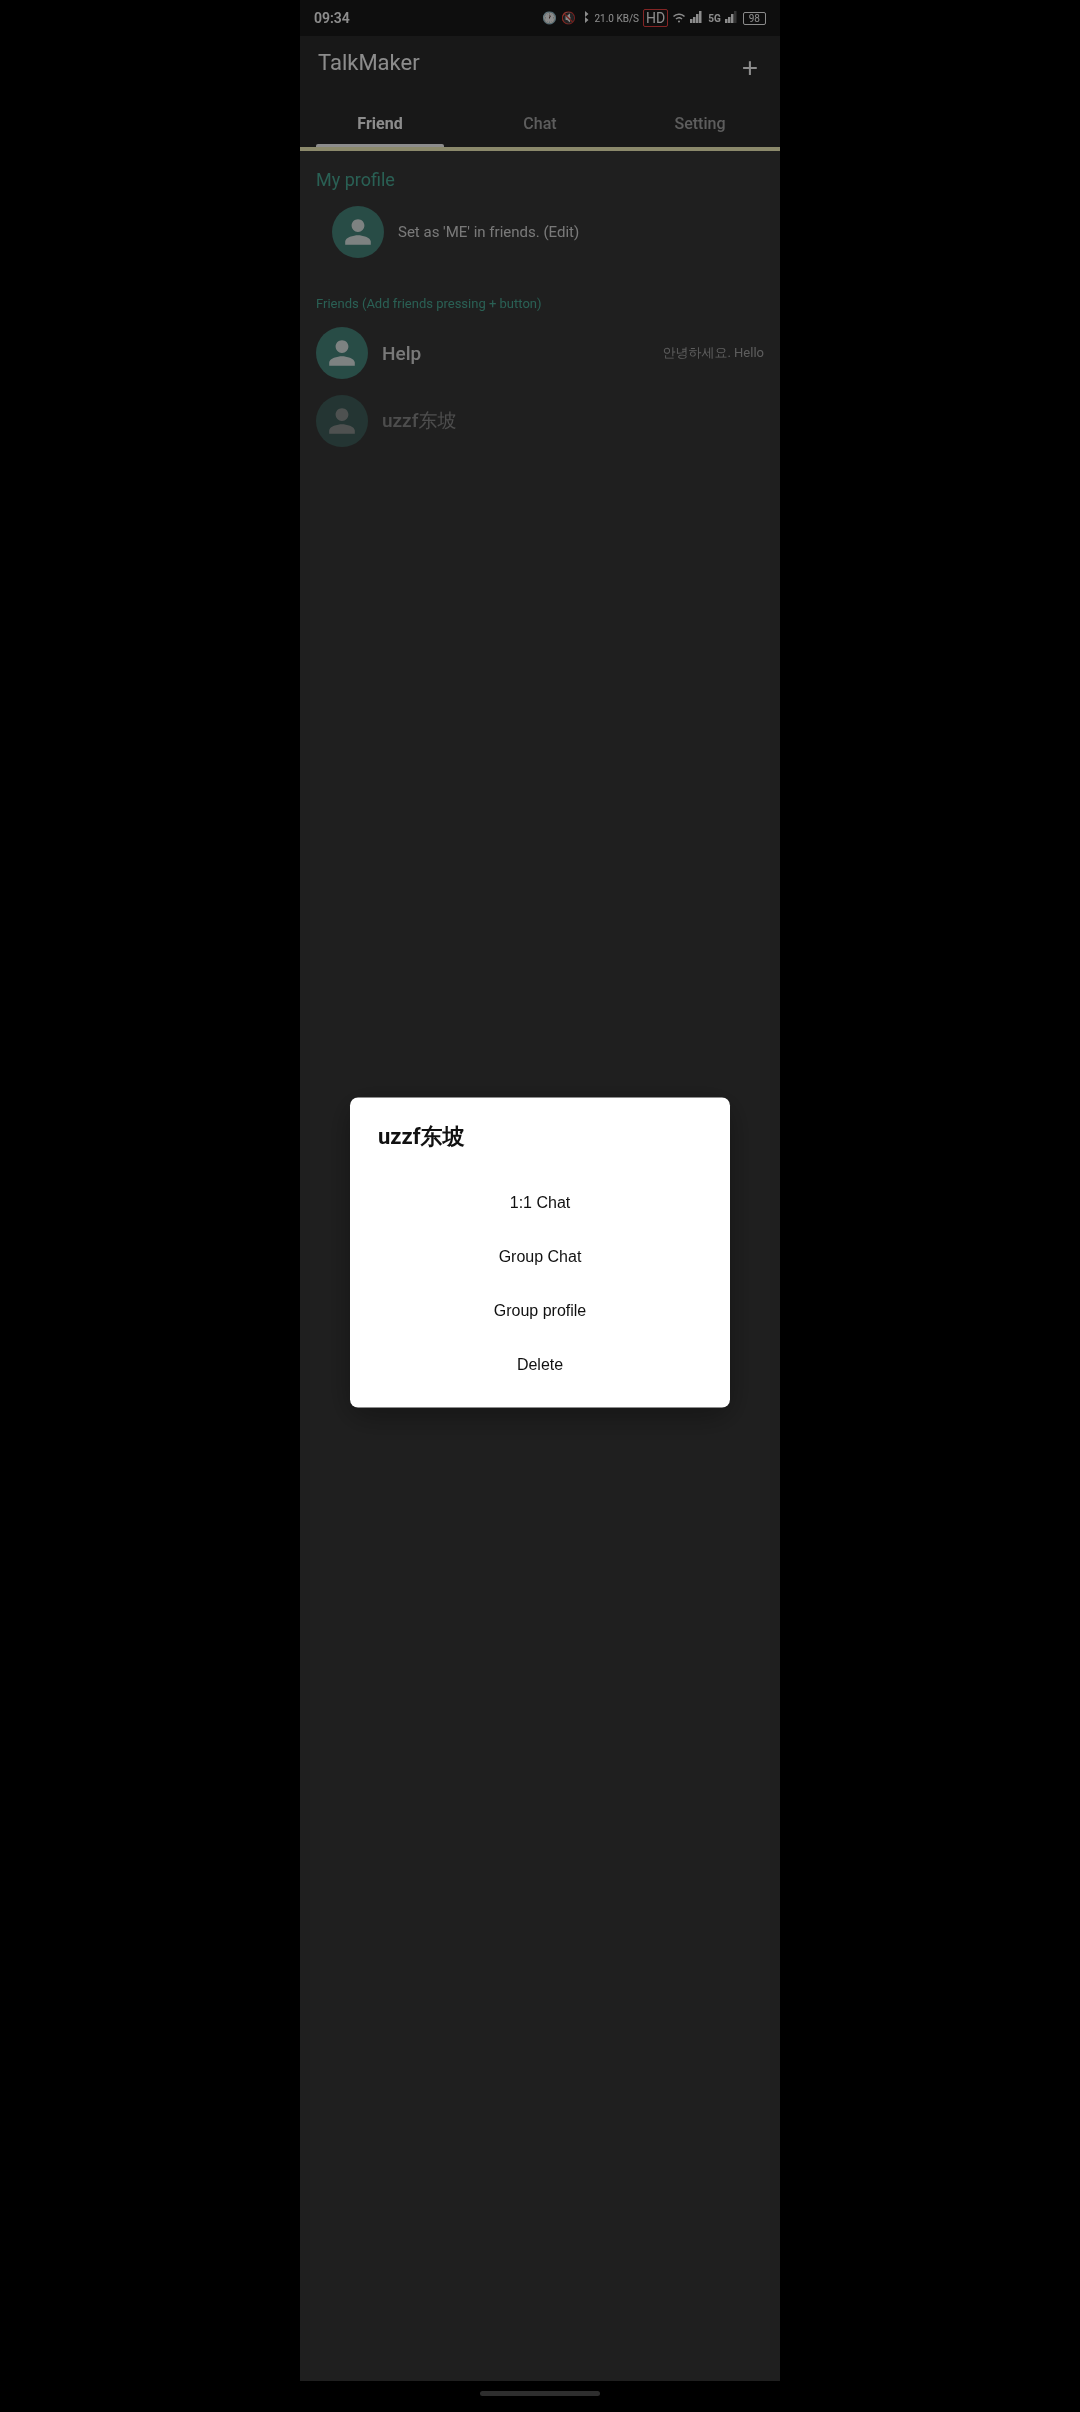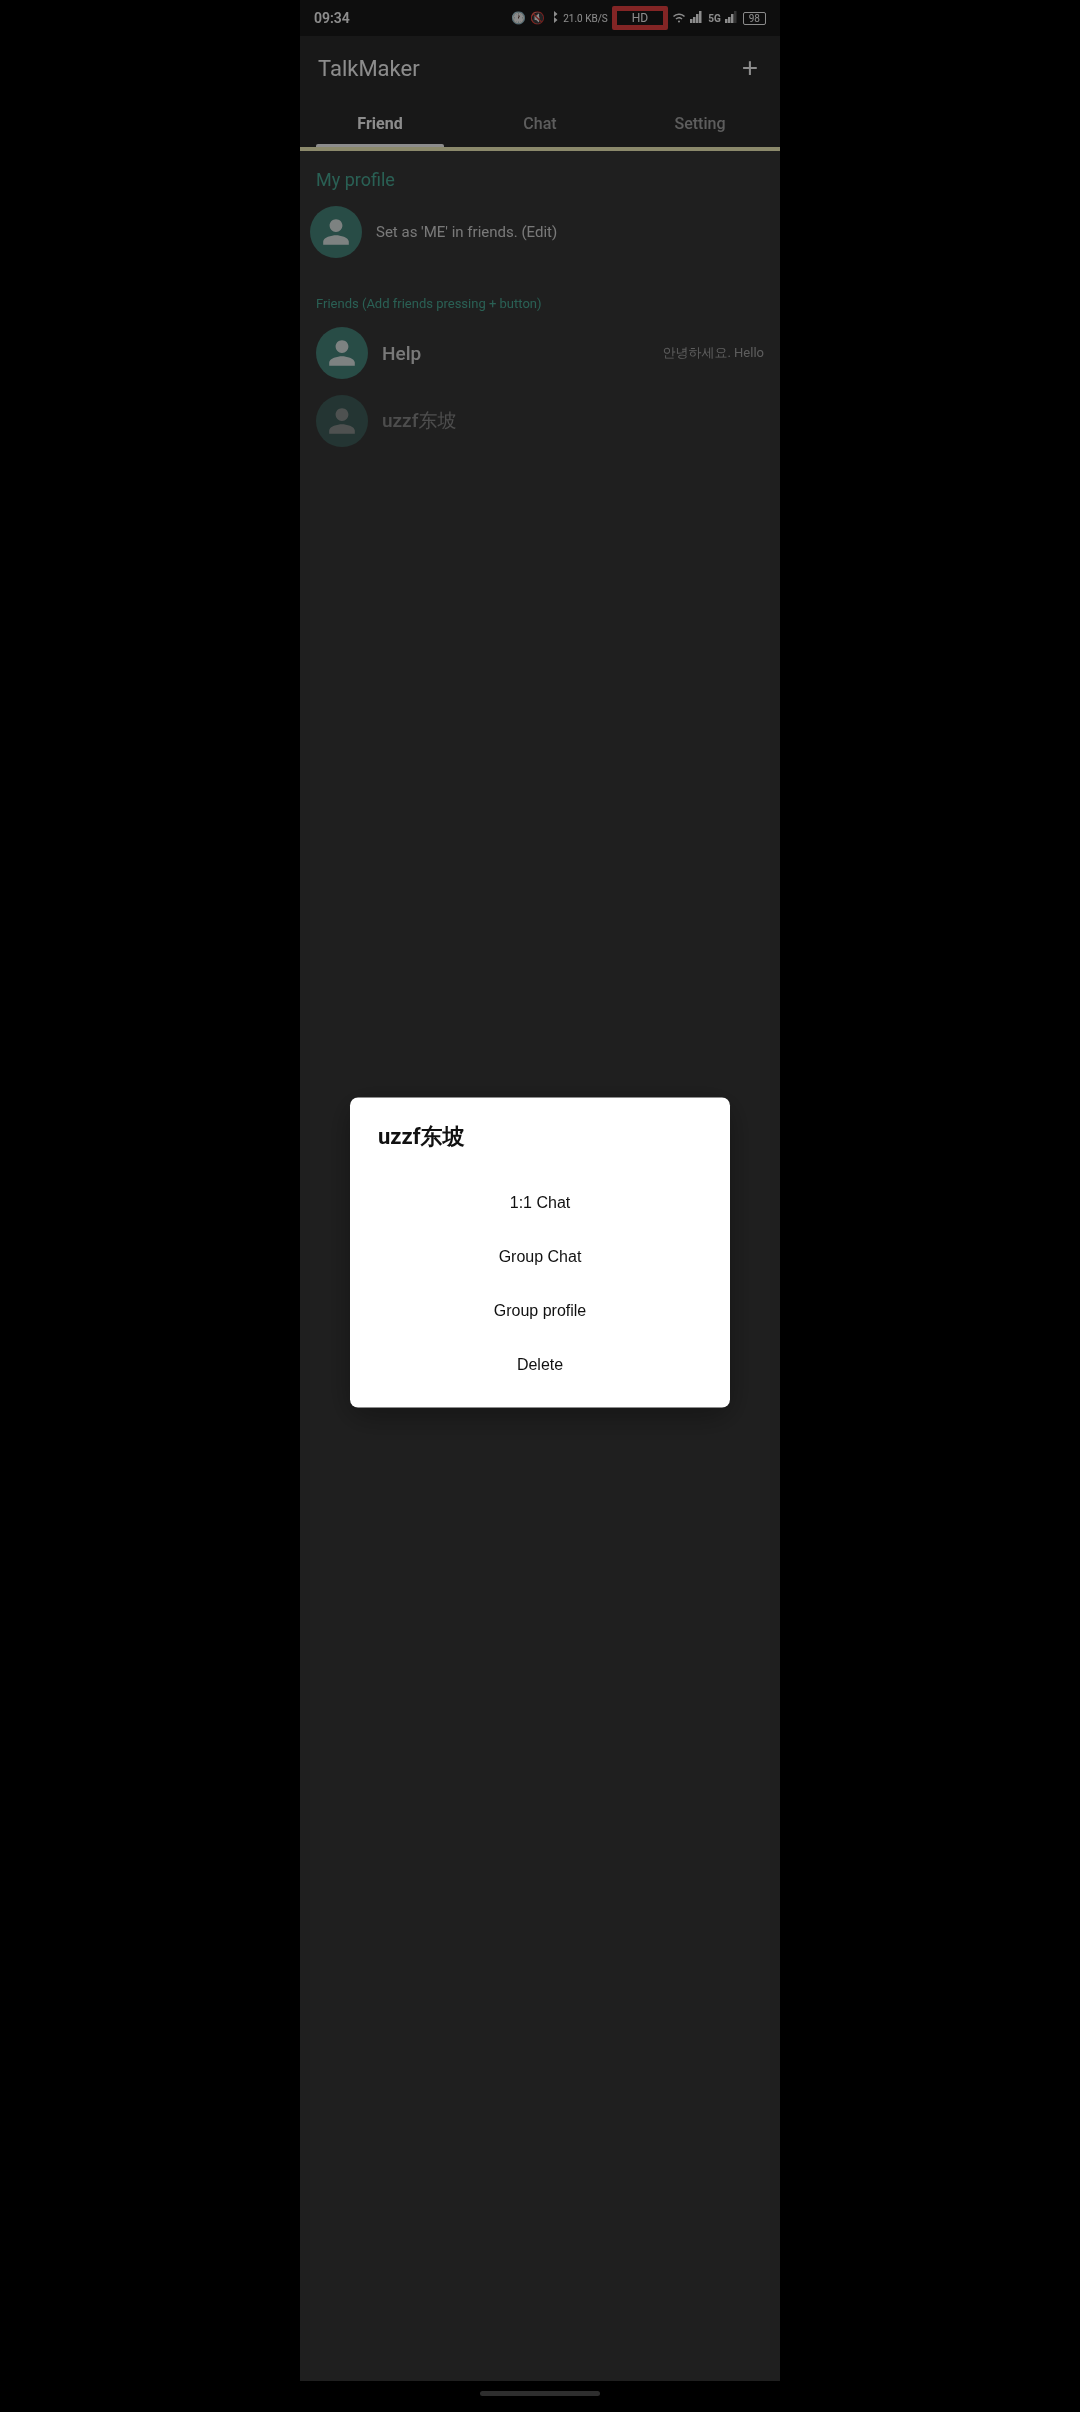--- a/index.html
+++ b/index.html
@@ -46,21 +46,21 @@
     .status-icon {
       font-size: 12px;
     }
 
     
     .app-bar {
       background: #2d2d2d;
       color: #fff;
       display: flex;
       justify-content: space-between;
-      align-items: center;
+      align-items: flex-start;
       padding: 14px 18px;
       height: 64px;
     }
 
     .app-title {
       font-size: 22px;
       font-weight: 400;
       color: #ffffff;
     }
 
@@ -117,21 +117,21 @@
 
     .section-label {
       color: #4caf9a;
       font-size: 18px;
       padding: 6px 16px 8px;
     }
 
     .profile-row {
       display: flex;
       align-items: center;
-      padding: 8px 10px 12px;
+      padding: 8px 32px 12px;
       gap: 14px;
     }
 
     .avatar {
       width: 52px;
       height: 52px;
       border-radius: 50%;
       background: #4a8a80;
       display: flex;
       align-items: center;
@@ -272,21 +272,21 @@
       <span class="status-icon">🔇</span>
 
       <span class="status-icon">
         <svg width="10" height="14" viewBox="0 0 10 14" fill="white">
             <path d="M5 1l3.5 3-3.5 3v-6zm0 6l3.5 3-3.5 3v-6z"></path>
           </svg>
       </span>
 
       <span style="font-size:10px;">21.0 KB/S</span>
 
-      <span style="font-size:12px;border:5px solid #ef4444;padding:0 15px;border-radius:2px;">HD</span>
+      <span style="font-size:14px;border:1px solid #ef4444;padding:0 2px;border-radius:2px;">HD</span>
 
       <span class="status-icon">
         <svg width="14" height="12" viewBox="0 0 14 12" fill="white">
             <path d="M7 9.5a1 1 0 110 2 1 1 0 010-2zm0-3.5c1.4 0 2.6.6 3.5 1.5l-1 1A3.5 3.5 0 007 7.5a3.5 3.5 0 00-2.5 1l-1-1A5 5 0 017 6zm0-3.5c2.4 0 4.5 1 6 2.5L12 6A6.5 6.5 0 007 4 6.5 6.5 0 002 6l-1-1A8 8 0 017 2.5z"></path>
           </svg>
       </span>
 
       <span class="status-icon">
         <svg width="14" height="12" viewBox="0 0 14 12" fill="white">
           <rect x="0" y="8" width="2.5" height="4"></rect>

